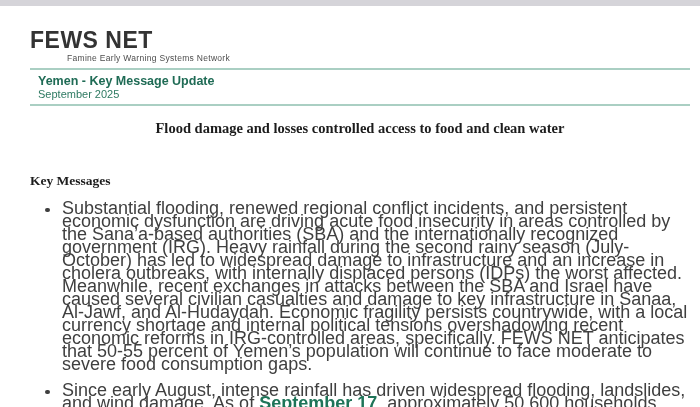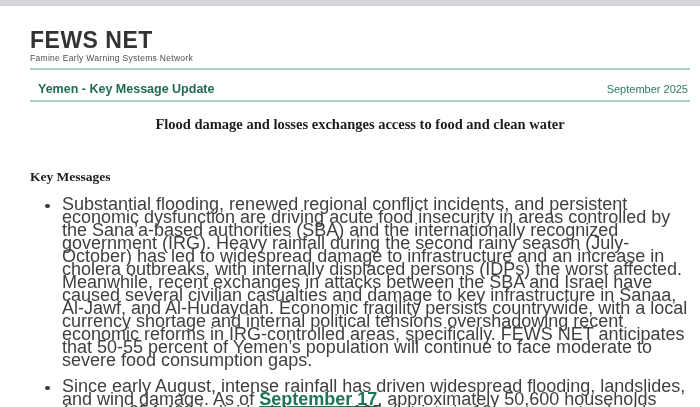--- a/index.html
+++ b/index.html
@@ -24,30 +24,32 @@
     color: #333333;
     letter-spacing: 0.5px;
     line-height: 1.05;
     font-family: "Liberation Sans", sans-serif;
   }
   .logo-subtitle {
     font-size: 8.5px;
     color: #4d4d4d;
     letter-spacing: 0.3px;
     margin-top: 1px;
+    margin-left: 37px;
   }
   .header-band {
     margin-top: 5px;
     border-top: 2px solid #aacfc3;
     border-bottom: 2px solid #aacfc3;
-    padding: 12px 2px 4px 8px;
+    padding: 4px 2px 4px 8px;
     display: flex;
     justify-content: space-between;
     align-items: baseline;
     width: 660px;
+    flex-direction: column;
   }
   .report-type {
     font-size: 12.5px;
     font-weight: bold;
     color: #1f6b55;
   }
   .report-date {
     font-size: 11px;
     color: #2e7a62;
   }
@@ -106,21 +108,21 @@
   <div>
     <div class="logo-title">FEWS NET</div>
     <div class="logo-subtitle">Famine Early Warning Systems Network</div>
   </div>
 
   <div class="header-band">
     <span class="report-type">Yemen - Key Message Update</span>
     <span class="report-date">September 2025</span>
   </div>
 
-  <div class="doc-title">Flood damage and losses exchanges access to food and clean water</div>
+  <div class="doc-title">Flood damage and losses controlled access to food and clean water</div>
 
   <div class="section-heading">Key Messages</div>
 
   <ul class="key-messages">
       <li><span>Substantial flooding, renewed regional conflict incidents, and persistent economic dysfunction are driving acute food insecurity in areas controlled by the Sana’a-based authorities (SBA) and the internationally recognized government (IRG). Heavy rainfall during the second rainy season (July-October) has led to widespread damage to infrastructure and an increase in cholera outbreaks, with internally displaced persons (IDPs) the worst affected. Meanwhile, recent exchanges in attacks between the SBA and Israel have caused several civilian casualties and damage to key infrastructure in Sanaa, Al-Jawf, and Al-Hudaydah. Economic fragility persists countrywide, with a local currency shortage and internal political tensions overshadowing recent economic reforms in IRG-controlled areas, specifically. FEWS NET anticipates that 50-55 percent of Yemen’s population will continue to face moderate to severe food consumption gaps.</span></li>
       <li><span>Since early August, intense rainfall has driven widespread flooding, landslides, and wind damage. As of </span><a href="#" class="green-link">September 17</a><span>, approximately 50,600 households (around 354,400 individuals) across 125 districts in 19 governorates had been affected, with a reported 62 deaths and 95 injuries. IDPs are the most vulnerable to a temporary disruption or sustained reduction in their access to food as a result of flood impacts, given their repeated prior displacements, loss of typical livelihoods, erosion of social networks, and limited access to shelter and sanitation facilities. As of August 24, a reported </span></li>
     </ul>
 
 </div>
 

